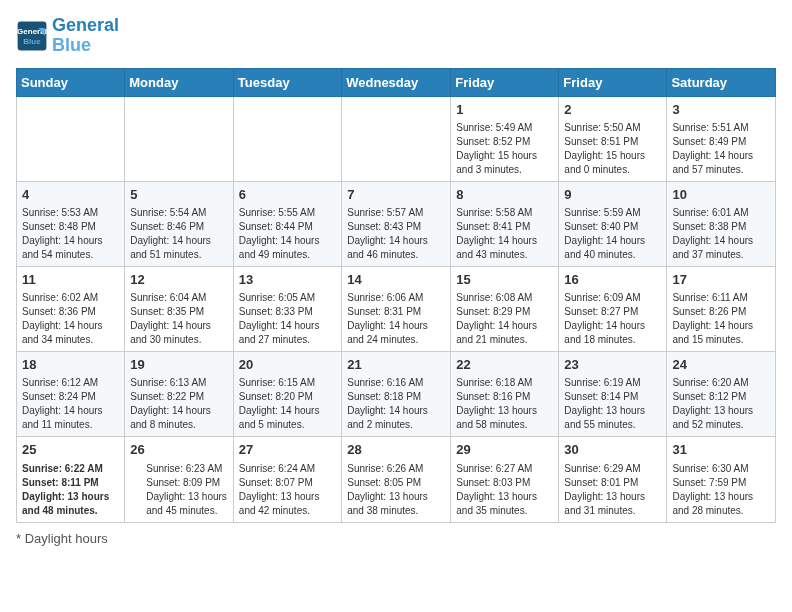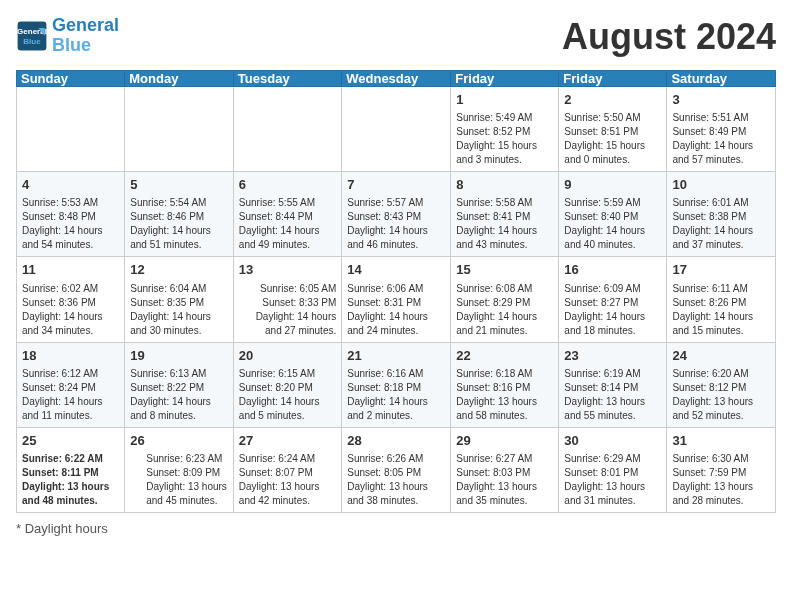--- a/index.html
+++ b/index.html
@@ -47,21 +47,21 @@
       color: #555;
     }
     .calendar {
       width: 100%;
       border-collapse: collapse;
       font-size: 11px;
     }
     .calendar th {
       background-color: #2980b9;
       color: #fff;
-      padding: 0 4px;
+      padding: 6px 4px;
       text-align: left;
       font-size: 13px;
       font-weight: bold;
       border: 1px solid #2471a3;
     }
     .calendar td {
       vertical-align: top;
       padding: 4px 5px;
       border: 1px solid #ccc;
       width: 110px;
@@ -105,21 +105,20 @@
       <polygon points="28,10 36,10 36,20" fill="#5dade2"></polygon>
     </svg>
     <div>
       <div class="logo-text">
         <span>General</span><br>
         <span style="color:#5dade2">Blue</span>
       </div>
     </div>
   </div>
   <div class="title-area">
-    <div class="month-title">August 2024</div>
   </div>
 </div>
 
 <table class="calendar">
   <thead>
     <tr>
     <th>Sunday</th>
         <th>Monday</th>
         <th>Tuesday</th>
         <th>Wednesday</th>
@@ -217,21 +216,21 @@
         </td>
         <td>
           <span class="day-number">12</span>
           <div class="day-info" style="white-space: pre-line;">Sunrise: 6:04 AM
 Sunset: 8:35 PM
 Daylight: 14 hours
 and 30 minutes.</div>
         </td>
         <td>
           <span class="day-number">13</span>
-          <div class="day-info" style="white-space: pre-line; text-align: right;">Sunrise: 6:05 AM
+          <div class="day-info" style="white-space: pre-line;">Sunrise: 6:05 AM
 Sunset: 8:33 PM
 Daylight: 14 hours
 and 27 minutes.</div>
         </td>
         <td>
           <span class="day-number">14</span>
           <div class="day-info" style="white-space: pre-line;">Sunrise: 6:06 AM
 Sunset: 8:31 PM
 Daylight: 14 hours
 and 24 minutes.</div>

